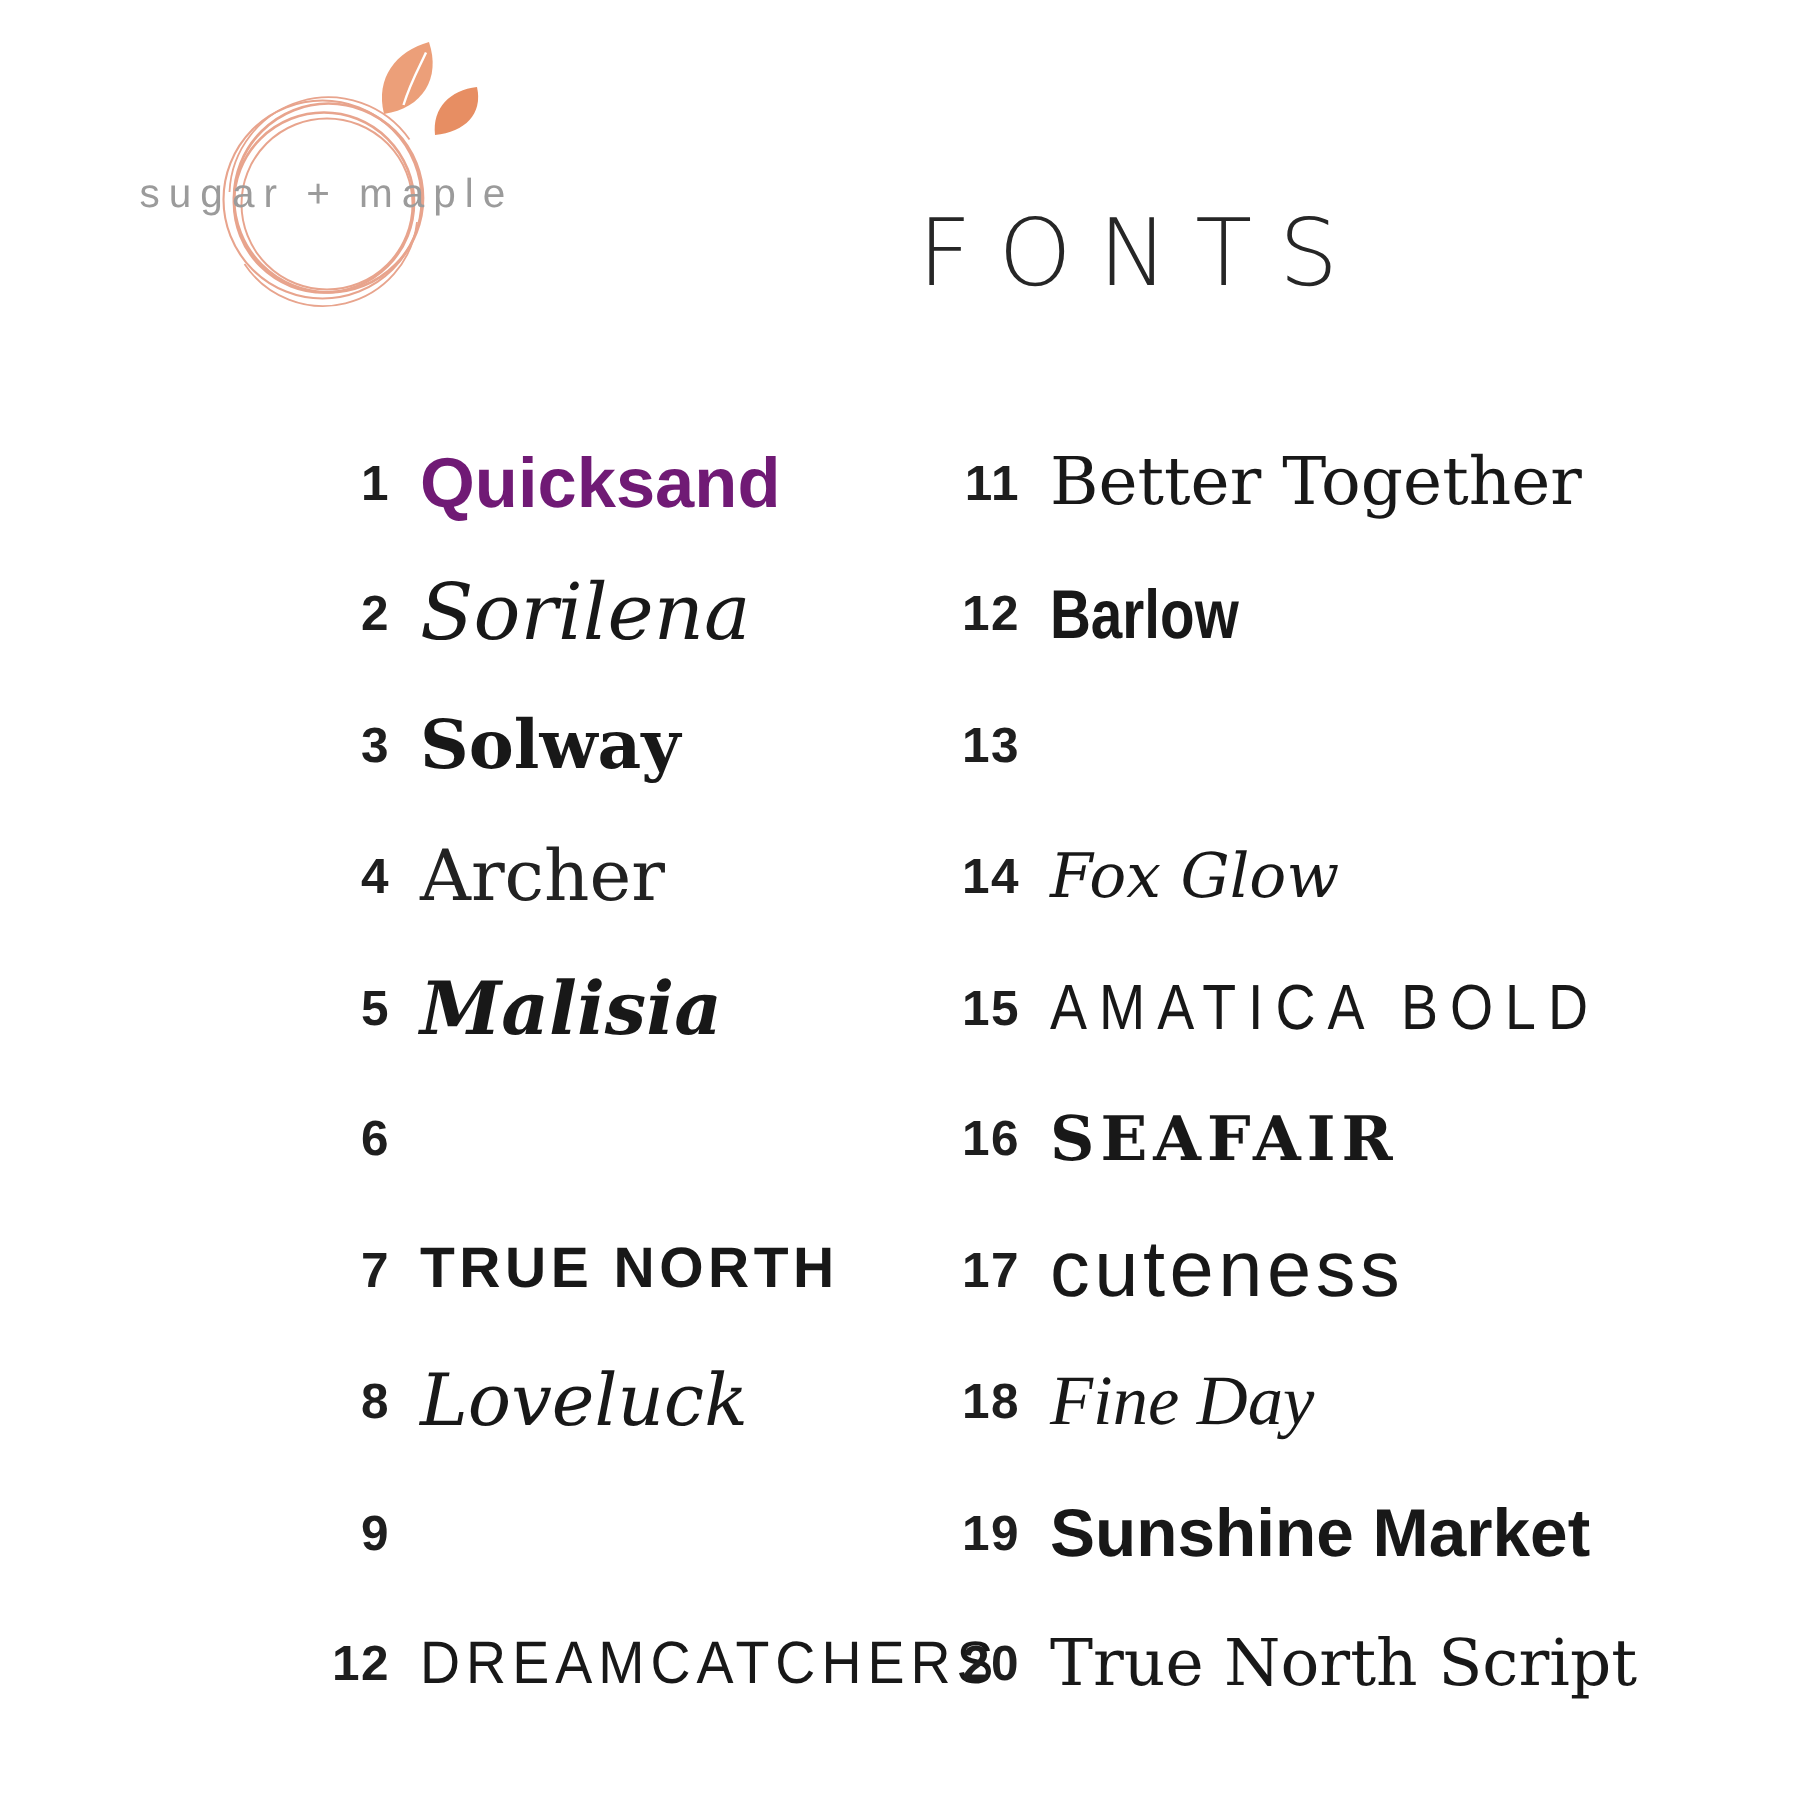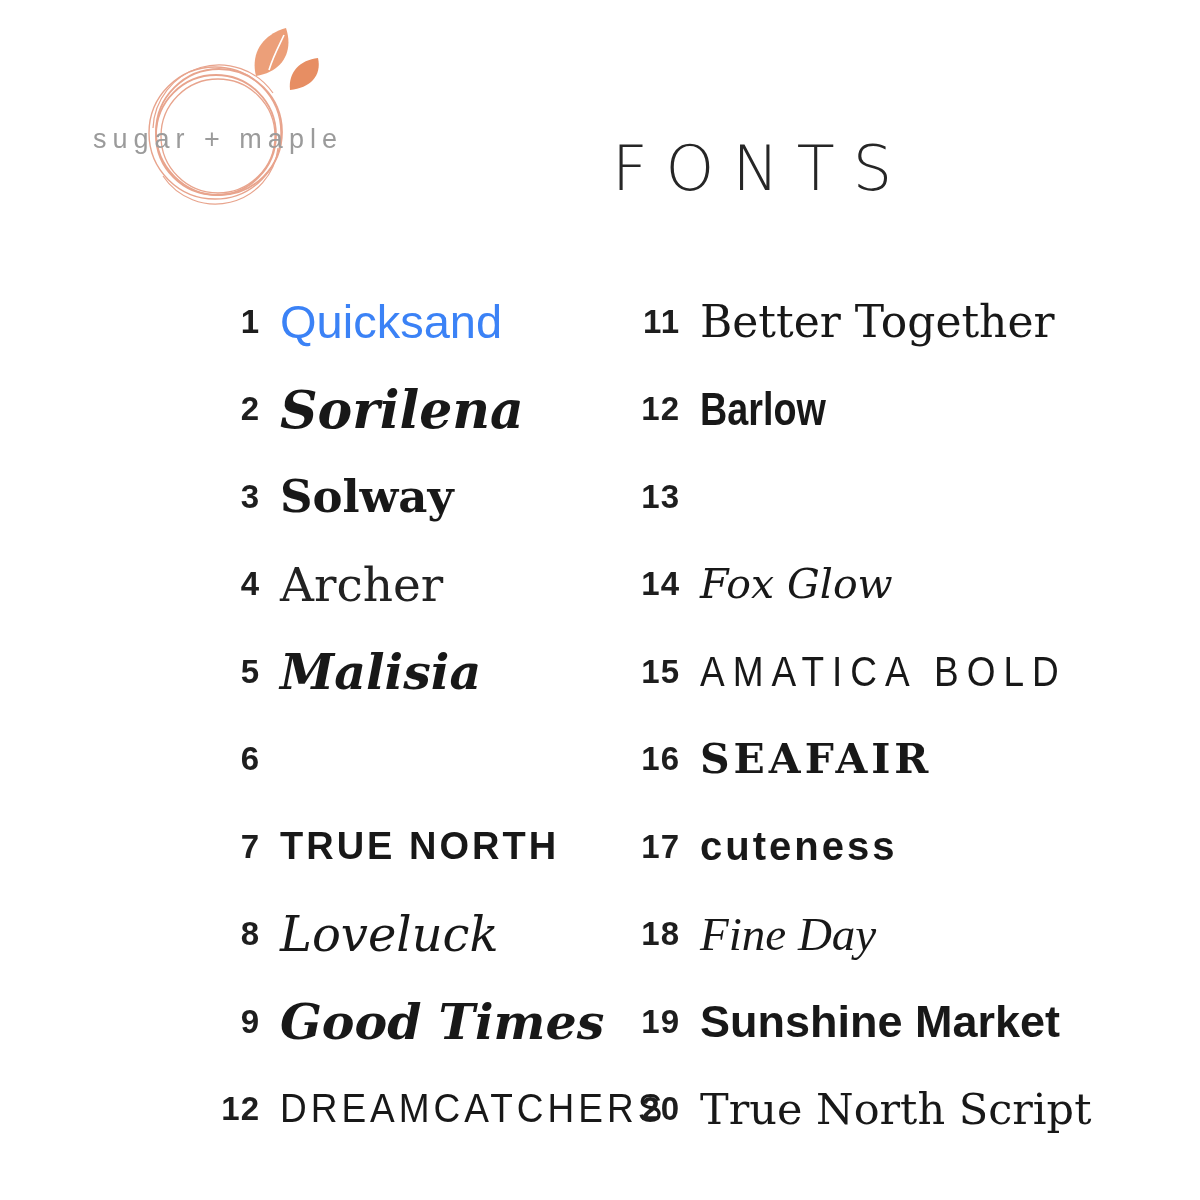--- a/index.html
+++ b/index.html
@@ -5,56 +5,56 @@
   html,body{margin:0;padding:0;background:#ffffff;}
   #canvas{
     position:relative;width:1200px;height:1200px;background:#ffffff;overflow:hidden;
     font-family:"Liberation Sans",sans-serif;color:#1c1c1c;
   }
   
   #logo{position:absolute;left:78px;top:18px;width:280px;height:210px;}
   #logo svg{position:absolute;left:0;top:0;}
   #brand-text{
     position:absolute;left:10px;top:96px;width:260px;text-align:center;
-    font-size:27px;font-weight:300;letter-spacing:6px;color:#9b9b9b;margin-top:10px;
+    font-size:27px;font-weight:300;letter-spacing:6px;color:#9b9b9b;
   }
   
   #page-title{
     position:absolute;left:430px;top:132px;width:480px;text-align:right;
     font-family:"DejaVu Sans","Liberation Sans",sans-serif;
     font-size:62px;font-weight:200;letter-spacing:18px;color:#262626;
   }
   
   .font-col{position:absolute;top:278px;}
   #col-left{left:180px;width:450px;}
   #col-right{left:600px;width:580px;}
   .font-row{display:flex;align-items:center;height:87.5px;}
   .num{
     flex:0 0 100px;text-align:right;padding-right:20px;box-sizing:border-box;
     font-size:33px;font-weight:600;color:#1e1e1e;letter-spacing:1px;
   }
   .sample{white-space:nowrap;color:#181818;transform-origin:left center;}
   
-  .f1 {font-family:"Liberation Sans",sans-serif;font-size:47px;font-weight:400;color:#3b82f6;}
-  .f2 {font-family:"DejaVu Serif",serif;font-style:italic;font-weight:700;font-size:52px;text-align:right;}
+  .f1 {font-family:"Liberation Sans",sans-serif;font-size:47px;font-weight:700;color:#701a75;}
+  .f2 {font-family:"DejaVu Serif",serif;font-style:italic;font-weight:400;font-size:52px;text-align:right;}
   .f3 {font-family:"DejaVu Serif",serif;font-weight:700;font-size:45px;}
   .f4 {font-family:"DejaVu Serif",serif;font-size:47px;color:#222;}
   .f5 {font-family:"DejaVu Serif",serif;font-style:italic;font-weight:700;font-size:49px;}
   .f6 {font-family:"DejaVu Serif",serif;font-style:italic;font-weight:700;font-size:46px;}
   .f7 {font-family:"Liberation Sans",sans-serif;font-weight:700;font-size:38px;letter-spacing:3px;}
   .f8 {font-family:"DejaVu Serif",serif;font-style:italic;font-size:48px;}
   .f9 {font-family:"DejaVu Serif",serif;font-style:italic;font-weight:700;font-size:49px;}
   .f10{font-family:"Liberation Sans",sans-serif;font-size:37px;letter-spacing:4px;transform:scaleY(1.08);}
   .f11{font-family:"DejaVu Serif",serif;font-size:44px;font-weight:300;}
   .f12{font-family:"Liberation Sans",sans-serif;font-weight:700;font-size:46px;transform:scaleX(.82);}
   .f13{font-family:"DejaVu Serif",serif;font-style:italic;font-size:43px;}
   .f14{font-family:"DejaVu Serif",serif;font-style:italic;font-size:41px;font-weight:300;}
   .f15{font-family:"Liberation Sans",sans-serif;font-size:37px;letter-spacing:8px;transform:scaleY(1.15);}
   .f16{font-family:"DejaVu Serif",serif;font-weight:700;font-size:41px;letter-spacing:4px;}
-  .f17{font-family:"Liberation Sans",sans-serif;font-size:40px;letter-spacing:3px;text-transform:lowercase;font-weight:bold;}
+  .f17{font-family:"Liberation Sans",sans-serif;font-size:53px;letter-spacing:3px;text-transform:lowercase;}
   .f18{font-family:Liberation Serif, serif;font-style:italic;font-size:47px;}
   .f19{font-family:"Liberation Sans",sans-serif;font-weight:700;font-size:45px;}
   .f20{font-family:"DejaVu Serif",serif;font-size:43px;}
 </style>
 </head>
 <body>
 
 <div id="canvas">
 
   <div id="logo">
@@ -105,21 +105,20 @@
     <div class="font-row">
         <span class="num">7</span>
         <span class="sample f7">TRUE NORTH</span>
       </div>
     <div class="font-row">
         <span class="num">8</span>
         <span class="sample f8">Loveluck</span>
       </div>
     <div class="font-row">
         <span class="num">9</span>
-        <span class="sample f9">Good Times</span>
       </div>
     <div class="font-row">
         <span class="num">12</span>
         <span class="sample f10">DREAMCATCHERS</span>
       </div>
   </div>
 
   <div class="font-col" id="col-right">
     <div class="font-row">
         <span class="num">11</span>

